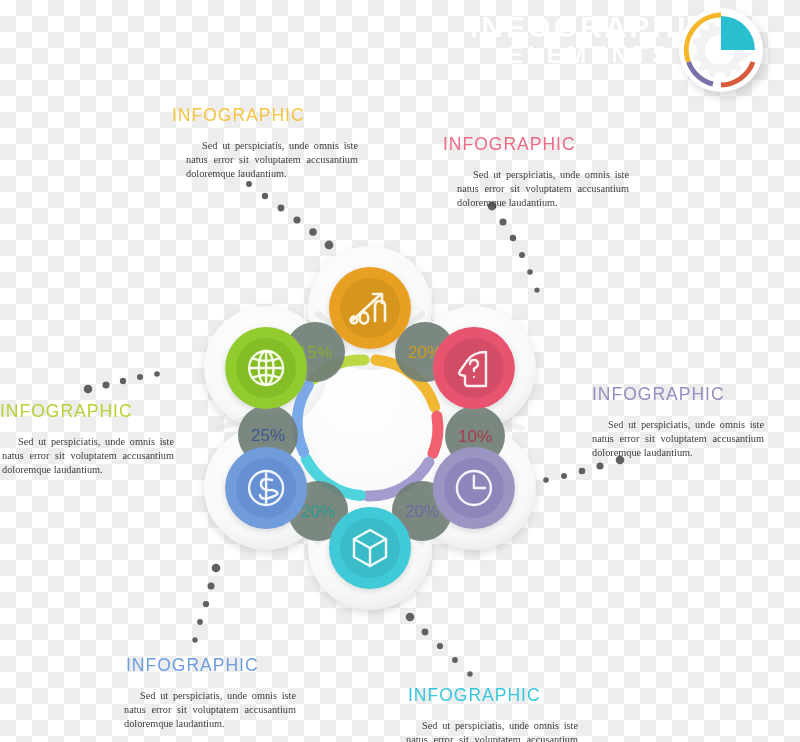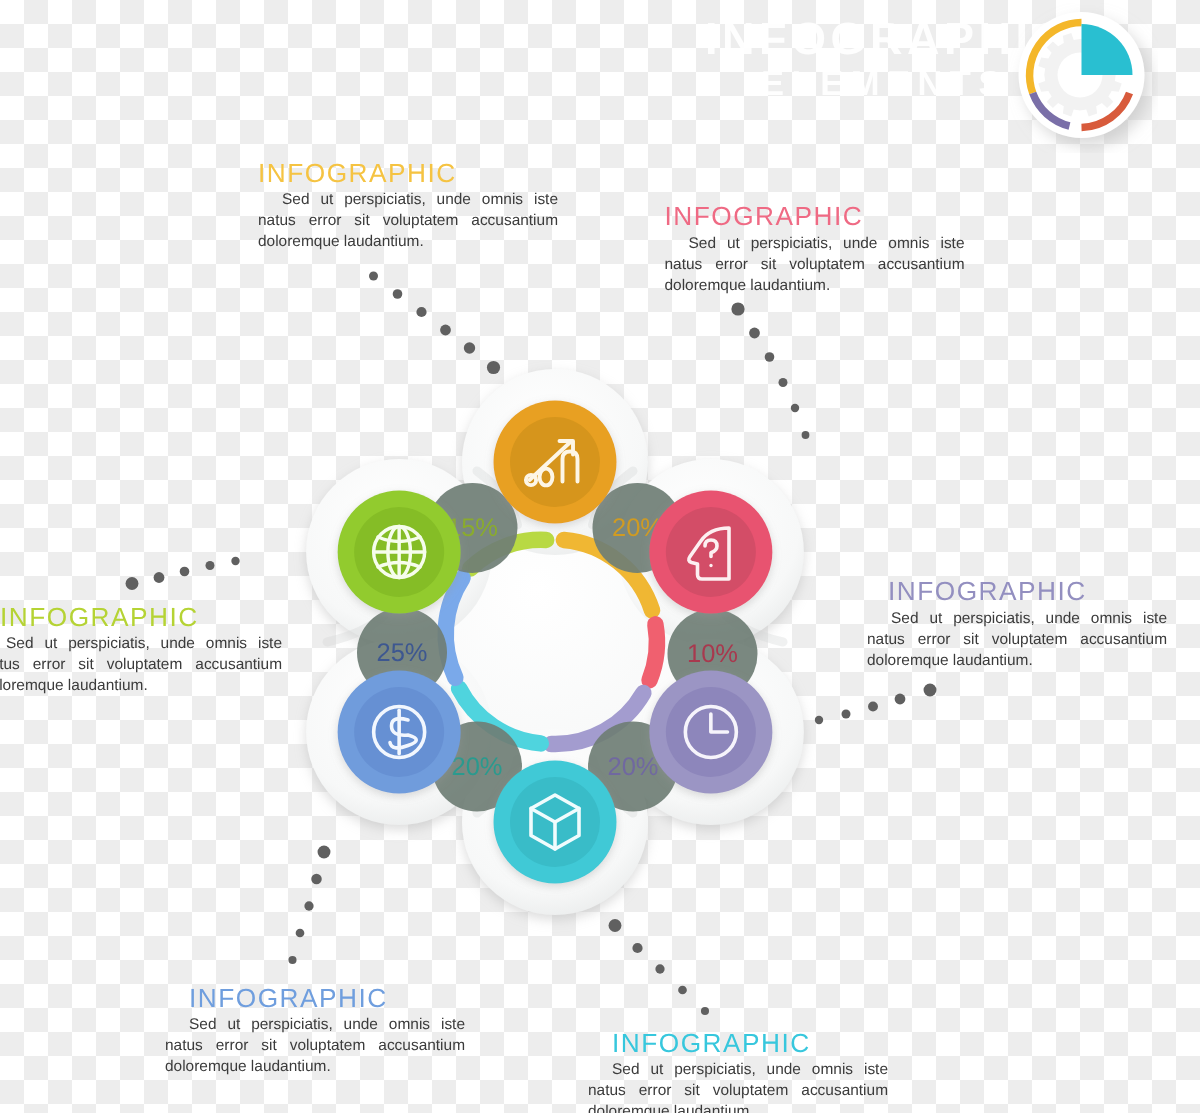--- a/index.html
+++ b/index.html
@@ -15,22 +15,22 @@
   }
 
   
   .label-block{position:absolute;width:230px;}
   .label-title{
     font-size:17.5px;letter-spacing:1.0px;font-weight:400;
     margin:0 0 2px 0;line-height:1.1;
   }
   .label-body{
     font-size:10.3px;line-height:1.35;color:#3b3b3b;
-    text-align:justify;margin:0;
-    font-family:Liberation Sans, sans-serif;
+    text-align:justify;margin:14px;
+    font-family:Liberation Serif, serif;
   }
   .label-body .indent{display:inline-block;width:16px;}
 
   .lb-top-left   {left:172px;top:106px;width:200px;}
   .lb-top-right  {left:443px;top:135px;width:200px;}
   .lb-left       {left:-12px;top:402px;width:200px;}
   .lb-right      {left:578px;top:385px;width:200px;}
   .lb-bot-left   {left:110px;top:656px;width:200px;}
   .lb-bot-right  {left:392px;top:686px;width:200px;}
 

